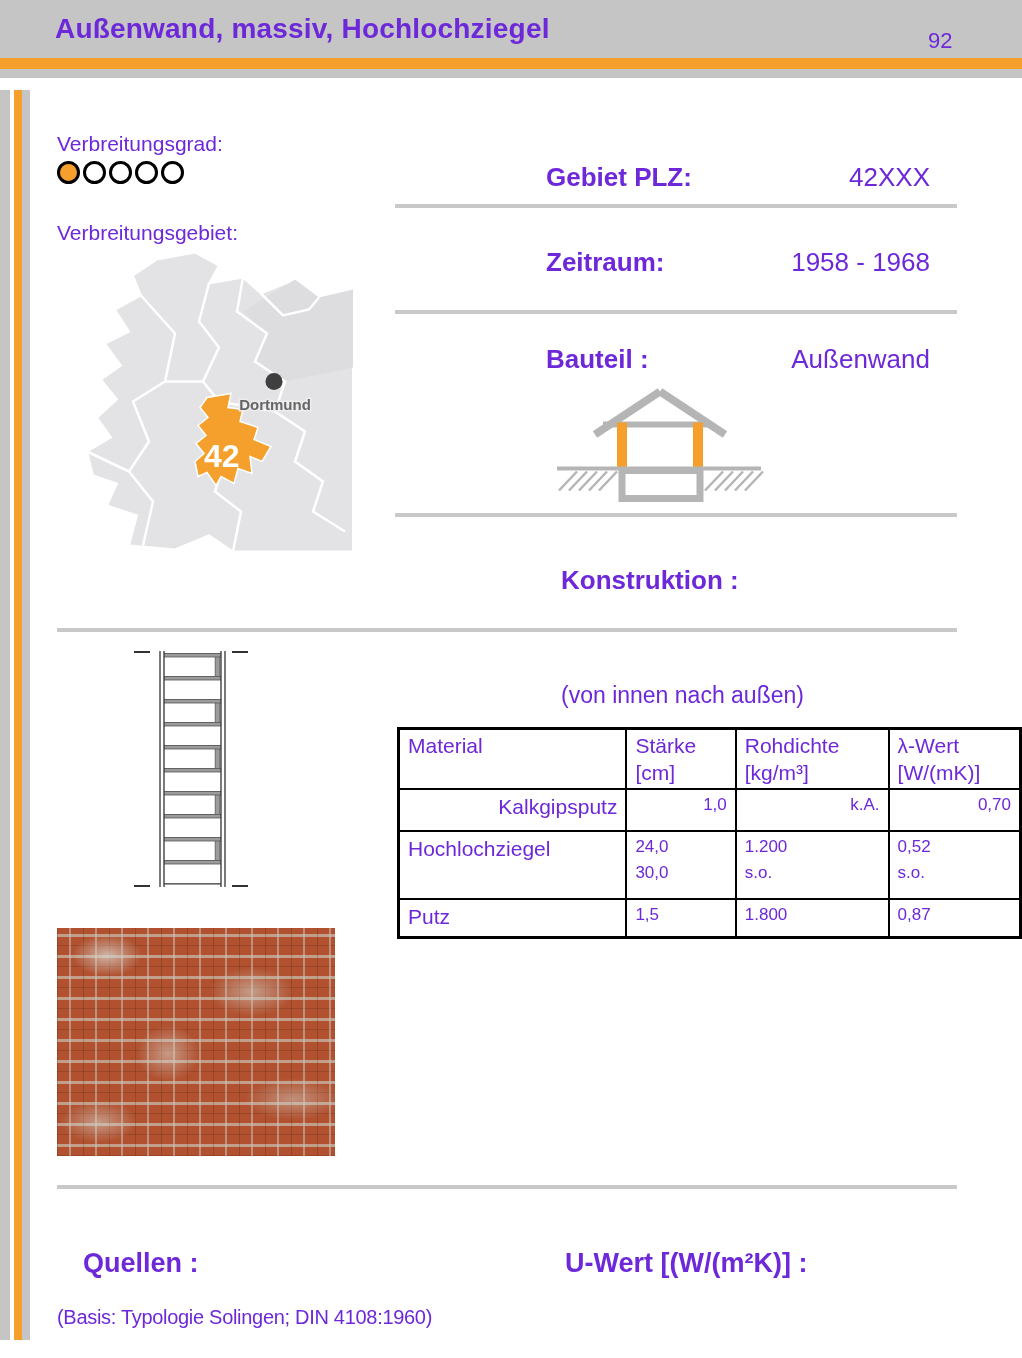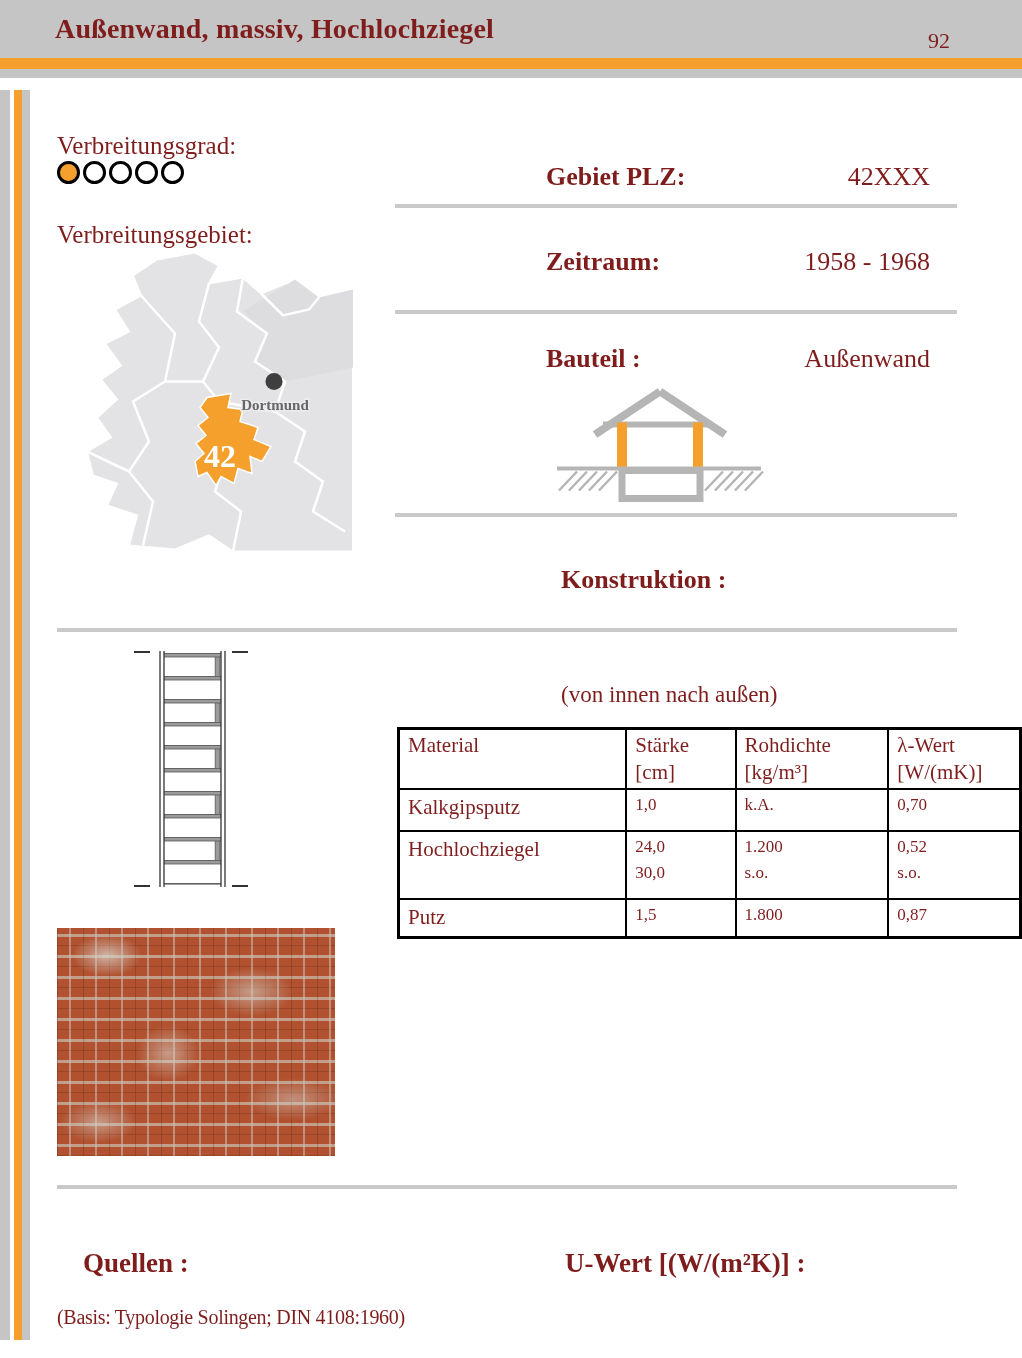--- a/index.html
+++ b/index.html
@@ -1,34 +1,34 @@
 <!DOCTYPE html>
 <html><head>
 <meta charset="utf-8">
 <style>
   html,body{margin:0;padding:0;background:#ffffff;}
   .page{position:relative;width:1022px;height:1358px;background:#ffffff;overflow:hidden;
-        font-family:Liberation Serif, serif;color:#7f1d1d;}
+        font-family:Liberation Sans, sans-serif;color:#6d28d9;}
 
   
   .header-band{position:absolute;left:0;top:0;width:1022px;height:58px;background:#C5C5C5;}
   .header-title{position:absolute;left:55px;top:13px;font-size:28px;font-weight:bold;letter-spacing:.2px;}
   .page-number{position:absolute;left:928px;top:28px;font-size:22px;}
   .orange-rule{position:absolute;left:0;top:58px;width:1022px;height:11px;background:#F5A02C;}
   .header-tail{position:absolute;left:0;top:69px;width:1022px;height:9px;background:#C5C5C5;}
 
   
   .stripe{position:absolute;top:90px;height:1250px;}
   .stripe-g1{left:0;width:10px;background:#C5C5C5;}
   .stripe-or{left:14px;width:8px;background:#F5A02C;}
   .stripe-g2{left:22px;width:8px;background:#C5C5C5;}
 
   
   .txt{position:absolute;white-space:nowrap;}
-  .lbl25{font-size:25px;}
+  .lbl25{font-size:21px;}
   .b26{font-size:26px;font-weight:bold;}
   .r26{font-size:26px;}
   .b27{font-size:27px;font-weight:bold;}
 
   
   .dots{position:absolute;left:57px;top:161px;display:flex;gap:3px;}
   .dot{width:17px;height:17px;border:3.5px solid #000;border-radius:50%;background:#fff;}
   .dot.filled{background:#F5A02C;}
 
   
@@ -40,21 +40,21 @@
 
   
   .mat-table{position:absolute;left:397px;top:727px;border-collapse:collapse;table-layout:fixed;}
   .mat-table td,.mat-table th{border:2px solid #000;padding:2px 8px 2px 8px;vertical-align:top;
        text-align:left;font-weight:normal;margin-top:28px;}
   .mat-table{border:3px solid #000;}
   .c0{width:213px;} .c1{width:93px;} .c2{width:137px;} .c3{width:115px;}
   .hcell{font-size:21px;line-height:27px;height:54px;}
   .mcell{font-size:21px;line-height:30px;}
   .ncell{font-size:17px;line-height:26px;}
-  .row-h1 td{height:36px;} .row-h2 td{height:62px;} .row-h3 td{height:32px;}
+  .row-h1 td{height:36px;text-align:right;} .row-h2 td{height:62px;} .row-h3 td{height:32px;}
 
   
   .map-box{position:absolute;left:57px;top:249px;width:298px;height:306px;}
   .house-box{position:absolute;left:545px;top:384px;width:230px;height:126px;}
   .wall-box{position:absolute;left:132px;top:645px;width:118px;height:248px;}
 
   .brick-photo{position:absolute;left:57px;top:928px;width:278px;height:228px;
     background-color:#B1512F;
     background-image:
       radial-gradient(ellipse 50px 30px at 18% 12%, rgba(215,212,205,0.75), rgba(215,212,205,0) 70%),

